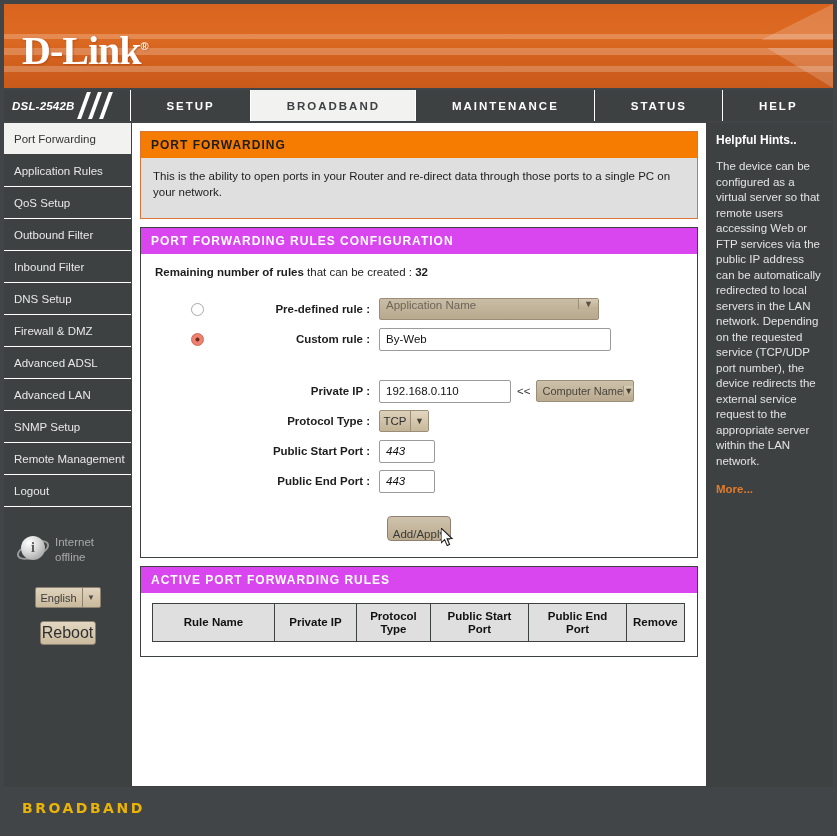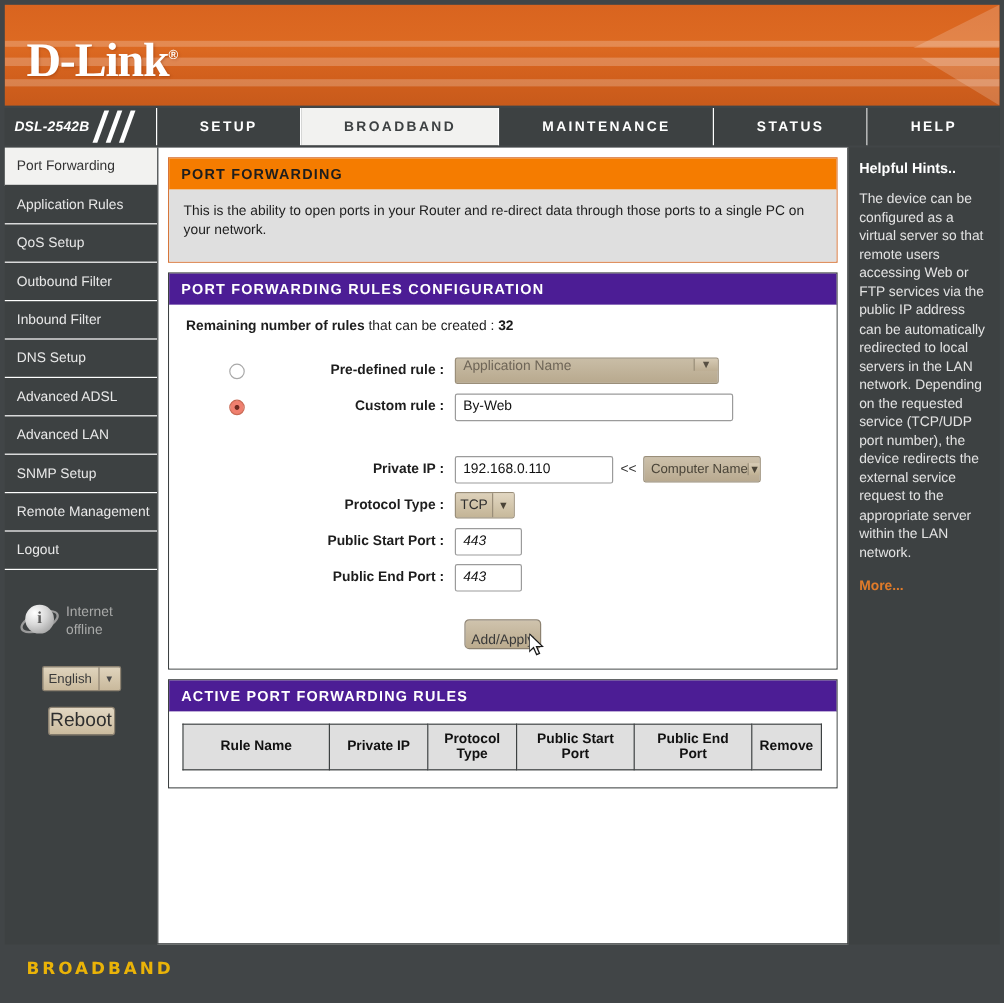--- a/index.html
+++ b/index.html
@@ -176,21 +176,21 @@
     color: #1d1d1d; font-size: 12px; font-weight: bold; letter-spacing: 1px;
   }
   .panel-body {
     background: #dfdfdf; padding: 10px 12px 18px 12px;
     font-size: 11.5px; color: #1d1d1d; line-height: 16px;
   }
   .panel-dark {
     margin: 0 8px 8px 8px; border: 1px solid #3d4142;
   }
   .panel-dark-head {
-    background: #4c1d95; height: 26px;
+    background: #d946ef; height: 26px;
     display: flex; align-items: center; padding-left: 10px;
     color: #ffffff; font-size: 12px; font-weight: bold; letter-spacing: 1px;
   }
   .panel-dark-body { background: #ffffff; padding: 12px 14px 16px 14px; }
 
   .remaining {
     font-size: 11.5px; color: #1d1d1d; font-weight: bold; margin-bottom: 16px;
   }
   .remaining .rl { font-weight: normal; }
 
@@ -372,20 +372,23 @@
         <span>QoS Setup</span>
       </div>
     <div class="side-item">
         <span>Outbound Filter</span>
       </div>
     <div class="side-item">
         <span>Inbound Filter</span>
       </div>
     <div class="side-item">
         <span>DNS Setup</span>
+      </div>
+    <div class="side-item">
+        <span>Firewall &amp; DMZ</span>
       </div>
     <div class="side-item">
         <span>Advanced ADSL</span>
       </div>
     <div class="side-item">
         <span>Advanced LAN</span>
       </div>
     <div class="side-item">
         <span>SNMP Setup</span>
       </div>

